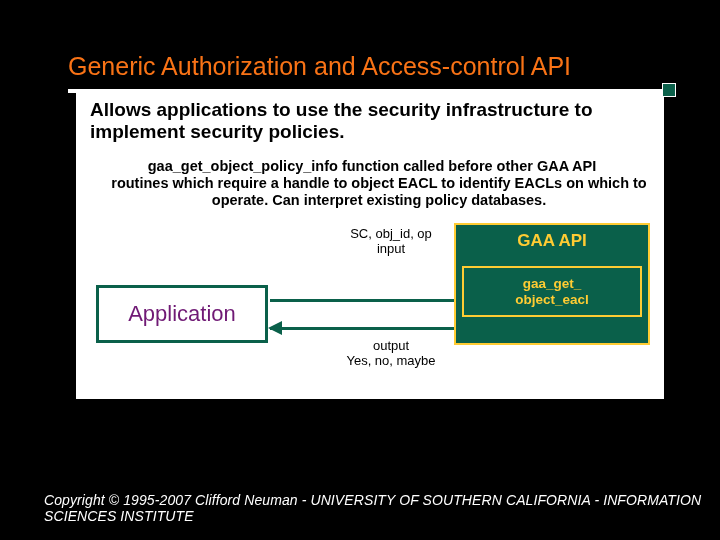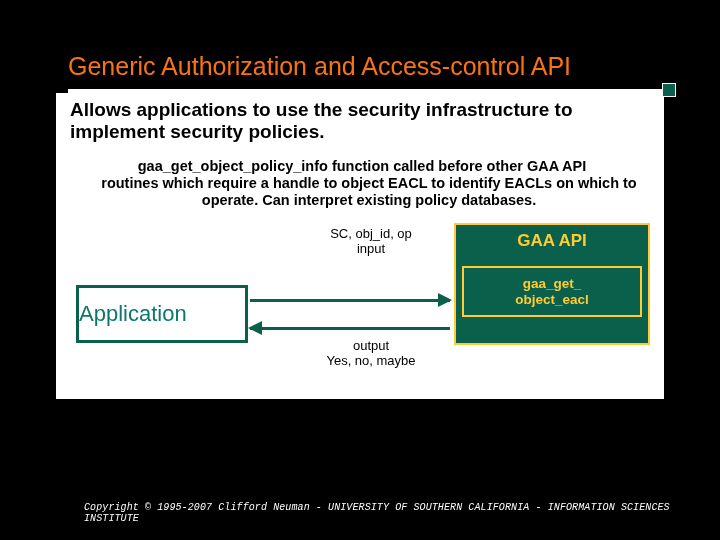--- a/index.html
+++ b/index.html
@@ -31,21 +31,21 @@
     position: absolute;
     right: 44px;
     top: -6px;
     width: 14px;
     height: 14px;
     background: #0a604a;
     border: 1px solid #fff;
   }
   .content {
     background: #fff;
-    margin: 0 56px 0 56px;
+    margin: 0 56px 0 76px;
     padding: 6px 10px 6px 14px;
   }
   .lead {
     font-size: 19px;
     font-weight: bold;
     line-height: 1.18;
     margin-bottom: 14px;
   }
   .para {
     font-size: 14.5px;
@@ -64,22 +64,23 @@
   .app-box {
     position: absolute;
     left: 6px;
     top: 62px;
     width: 172px;
     height: 58px;
     border: 3px solid #0a604a;
     background: #fff;
     display: flex;
     align-items: center;
+    justify-content: center;
     font-size: 22px;
-    color: #0f766e;
+    color: #701a75;
     font-weight: normal;
   }
   .io {
     position: absolute;
     font-size: 13px;
     font-weight: normal;
     text-align: center;
     line-height: 1.15;
   }
   .io.top { left: 226px; top: 4px; width: 150px; }
@@ -136,25 +137,24 @@
     font-size: 13.5px;
     font-weight: bold;
     padding: 8px 2px;
     line-height: 1.15;
   }
   .copyright {
     position: absolute;
     left: 44px;
     bottom: 16px;
     color: #fff;
-    font-family: Liberation Mono, monospace;
+    font-family: Liberation Sans, sans-serif;
     font-style: italic;
-    font-size: 10px;
+    font-size: 14px;
     letter-spacing: 0.1px;
-    margin-left: 40px;
   }
 </style>
 </head>
 <body>
 
 <div class="title">Generic Authorization and Access-control API</div>
 
 <div class="rule-wrap">
   <div class="rule"></div>
   <div class="tick"></div>

